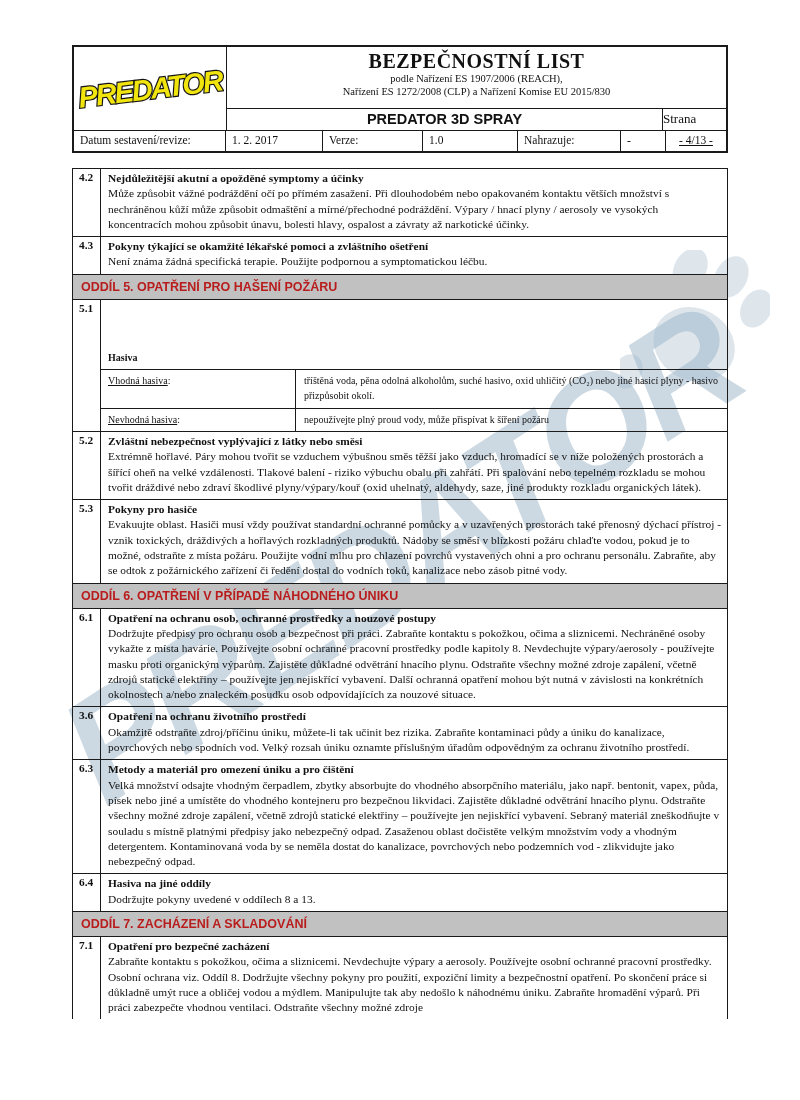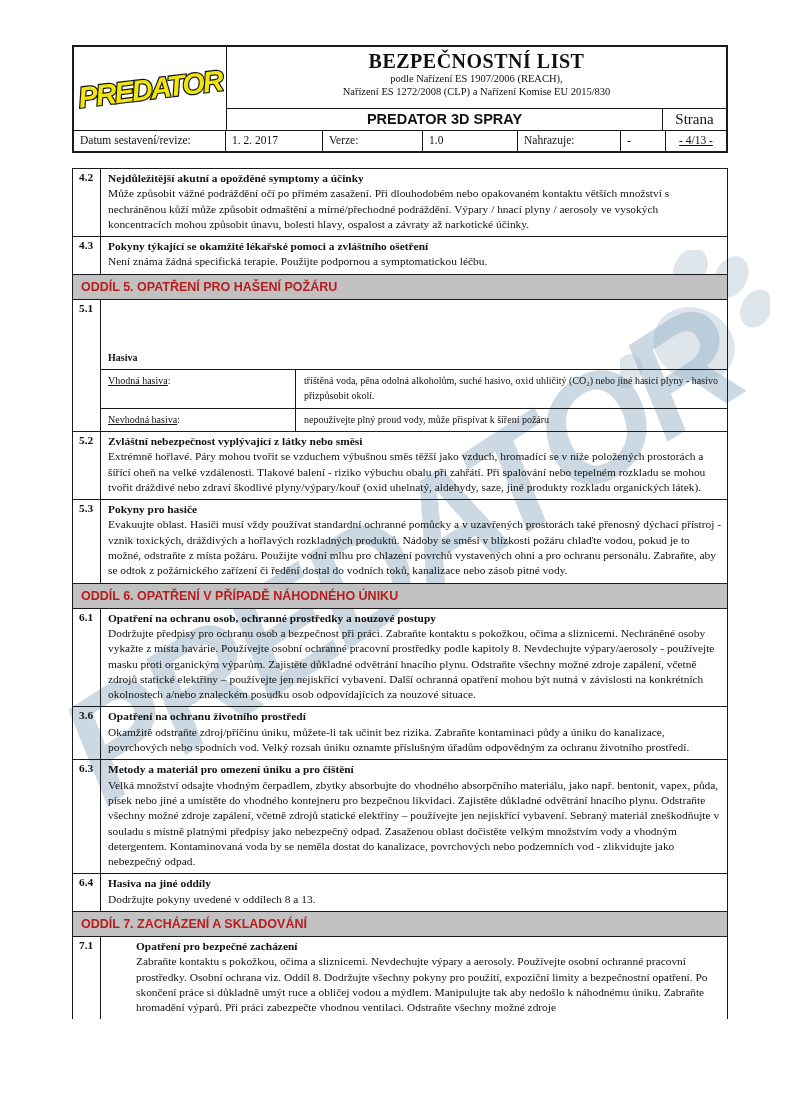--- a/index.html
+++ b/index.html
@@ -22,30 +22,30 @@
   
   .hdr{border:2px solid #1a1a1a;display:flex;flex-direction:column;background:transparent;}
   .hdr-top{display:flex;}
   .logo-cell{width:152px;border-right:1.5px solid #1a1a1a;display:flex;align-items:flex-start;justify-content:center;padding-top:4px;}
   .hdr-right{flex:1;display:flex;flex-direction:column;}
   .title-block{height:58px;border-bottom:1.5px solid #1a1a1a;text-align:center;padding-top:3px;}
   .doc-title{font-size:20px;font-weight:bold;letter-spacing:0.5px;}
   .doc-sub{font-size:10.5px;line-height:12.5px;}
   .product-row{display:flex;height:21px;}
   .product-name{flex:1;border-right:1.5px solid #1a1a1a;text-align:center;font-family:"Liberation Sans",sans-serif;font-weight:bold;font-size:14.5px;line-height:21px;}
-  .strana-cell{width:63px;text-align:center;font-size:15px;line-height:20px;}
+  .strana-cell{width:63px;font-size:13px;line-height:20px;}
   .hdr-meta{display:flex;border-top:1.5px solid #1a1a1a;height:20px;font-size:11.5px;line-height:19px;}
   .hdr-meta>div{border-right:1px solid #1a1a1a;padding-left:6px;box-sizing:border-box;}
   .hdr-meta>div:last-child{border-right:none;text-align:center;padding-left:0;}
   .mc1{width:152px;} .mc2{width:97px;} .mc3{width:100px;} .mc4{width:95px;}
   .mc5{width:103px;} .mc6{width:45px;} .mc7{flex:1;text-decoration:underline;}
   
   .doc{margin-top:15px;border:1.5px solid #1a1a1a;border-bottom:none;}
   .row{display:flex;border-bottom:1px solid #1a1a1a;background:transparent;}
-  .row:last-child{border-bottom:none;gap:28px;}
+  .row:last-child{border-bottom:none;}
   .num{width:28px;min-width:28px;border-right:1px solid #1a1a1a;padding:2px 0 3px 6px;font-weight:bold;font-size:11.4px;box-sizing:border-box;}
   .content{flex:1;padding:2px 6px 4px 7px;font-size:11.4px;line-height:15.3px;}
   .content .ttl{font-weight:bold;}
   .bar{
     background:#c1c1c1;border-bottom:1px solid #1a1a1a;
     font-family:"Liberation Sans",sans-serif;font-weight:bold;font-size:12.5px;
     padding:5px 0 5px 8px;color:#b91c1c;
   }
   
   .content-nopad{flex:1;font-size:10px;line-height:15.3px;margin-top:48px;}

